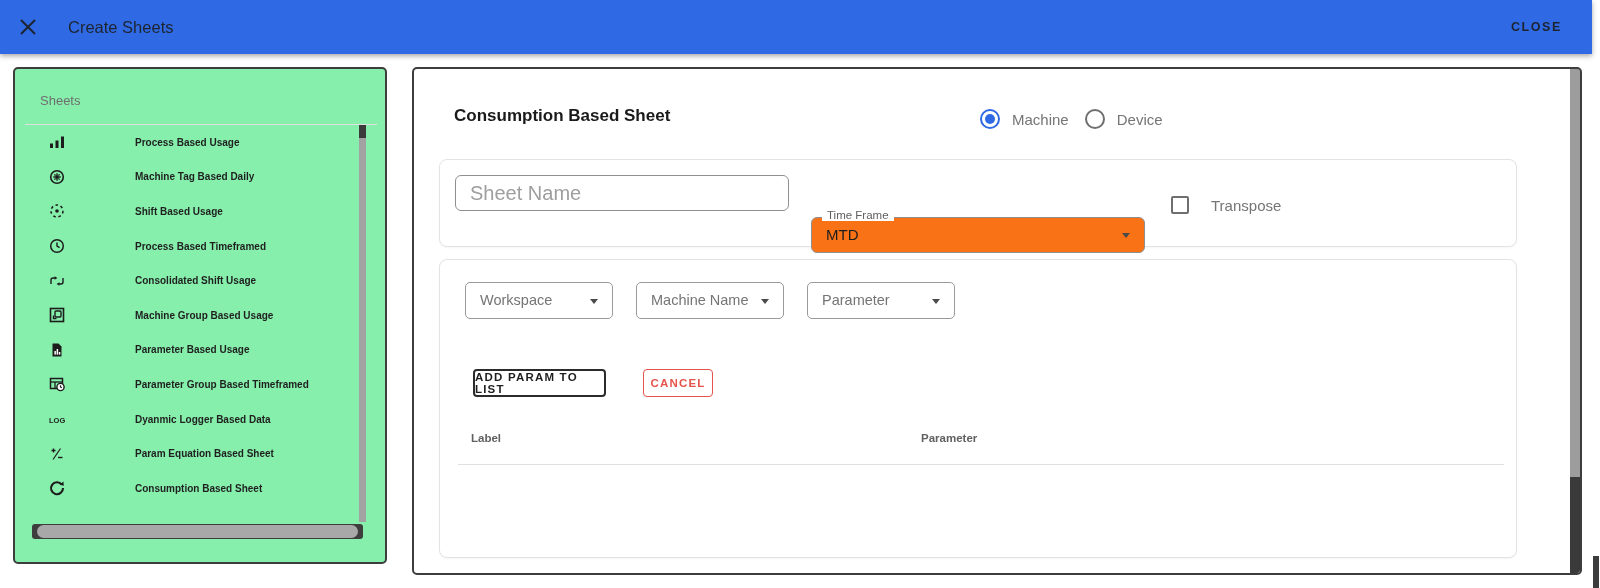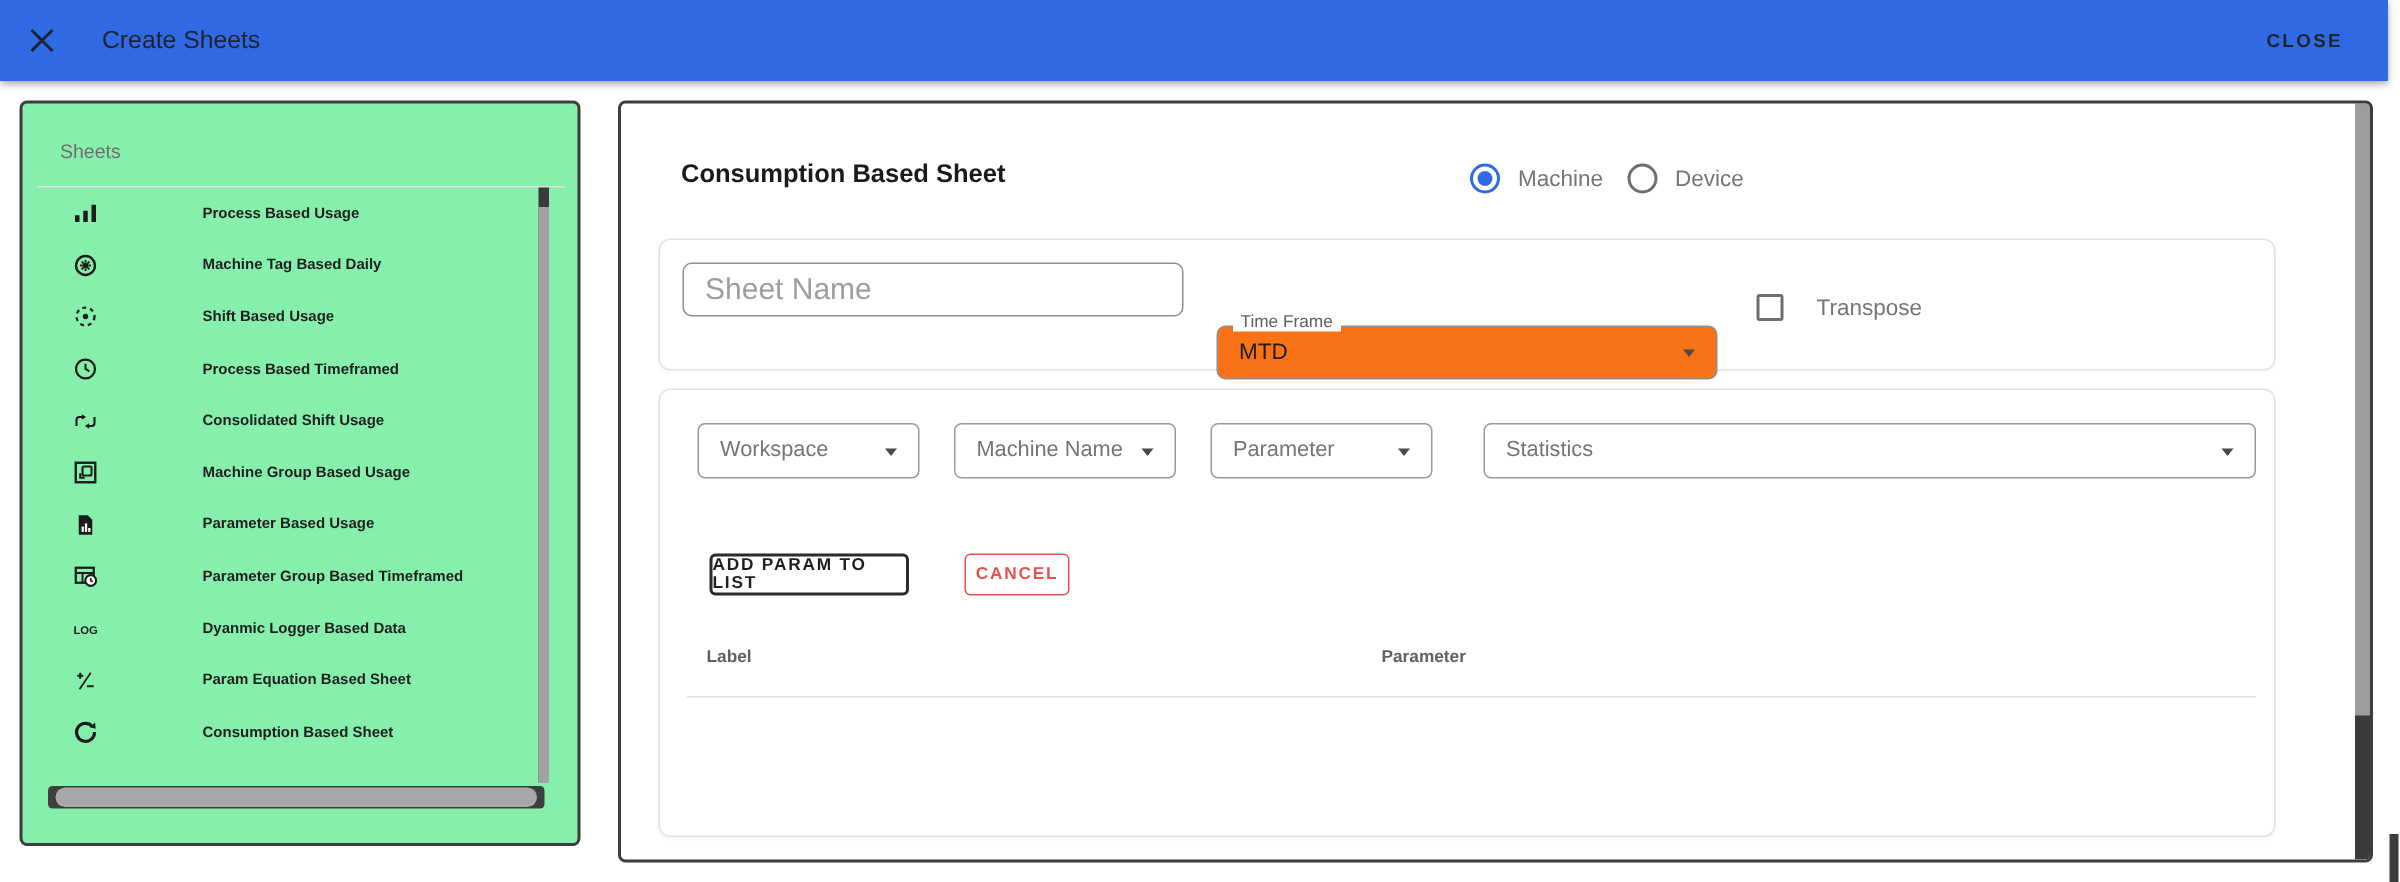--- a/index.html
+++ b/index.html
@@ -291,24 +291,20 @@
       <span class="caret"></span>
     </div>
     <div class="dd dd2">
       <span class="dd-label">Machine Name</span>
       <span class="caret"></span>
     </div>
     <div class="dd dd3">
       <span class="dd-label">Parameter</span>
       <span class="caret"></span>
     </div>
-    <div class="dd dd4">
-      <span class="dd-label">Statistics</span>
-      <span class="caret"></span>
-    </div>
 
     <div class="btn btn-add">ADD PARAM TO LIST</div>
     <div class="btn btn-cancel">CANCEL</div>
 
     <div class="tbl-head">
       <span class="col-label">Label</span>
       <span class="col-param">Parameter</span>
     </div>
     <div class="tbl-divider"></div>
   </div>

